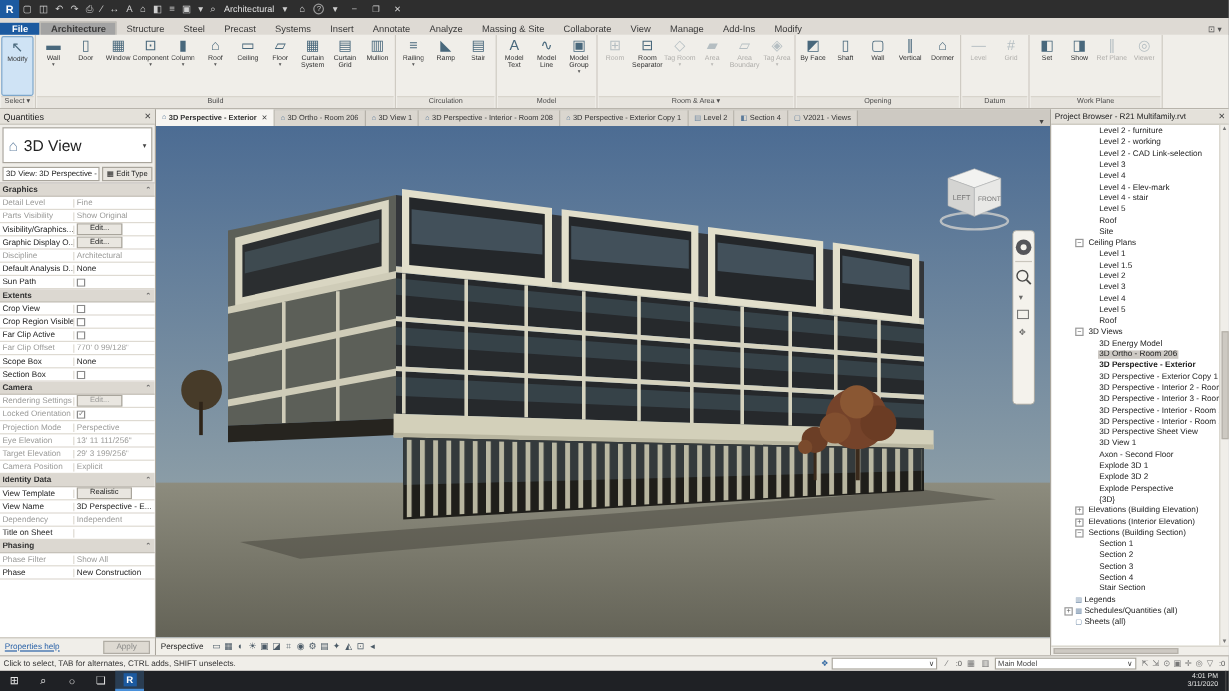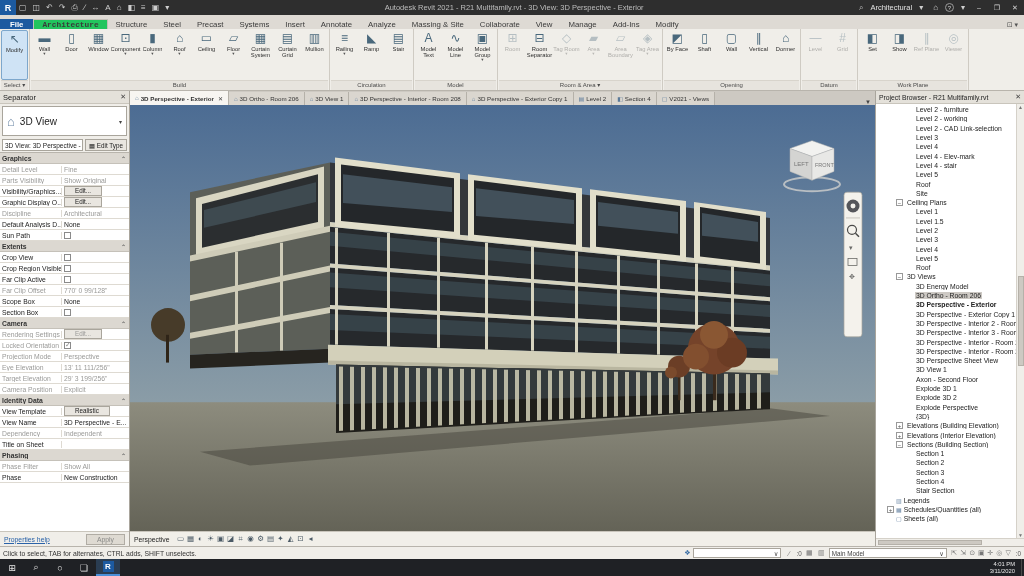--- a/index.html
+++ b/index.html
@@ -12,21 +12,21 @@
   .qicon{font-size:8px;padding:0 3px;color:#cfcfcf;cursor:default;}
   .title{flex:1;text-align:center;color:#bdbdbd;white-space:nowrap;overflow:hidden;}
   .tright{display:flex;align-items:center;gap:4px;padding-right:2px;}
   .tuser{color:#e2e2e2;}
   .thelp{width:9px;height:9px;border:1px solid #9a9a9a;border-radius:50%;font-size:6px;display:flex;align-items:center;justify-content:center;color:#cfcfcf;}
   .wbtn{width:14px;text-align:center;font-size:7px;color:#d5d5d5;}
   
   .rtabs{height:14px;background:#dedad4;display:flex;align-items:flex-end;font-size:7.8px;color:#3a3a3a;flex:0 0 auto;}
   .rtab{padding:1px 8px 2px;white-space:nowrap;}
   .rtab.file{background:#1c5aa0;color:#fff;font-weight:bold;padding:1px 10px 2px;}
-  .rtab.active{background:#22c55e;border:1px solid #c4c0b8;border-bottom:none;font-weight:bold;font-family:Liberation Mono, monospace;}
+  .rtab.active{background:#a3a3a3;border:1px solid #c4c0b8;border-bottom:none;font-weight:bold;}
   .rtabspacer{flex:1;}
   .rtoggle{font-size:7px;color:#555;padding:0 6px;}
   
   .ribbon{height:62px;background:#f0eee9;border-bottom:1px solid #b8b4ac;display:flex;flex:0 0 auto;overflow:hidden;}
   .rpanel{display:flex;flex-direction:column;border-right:1px solid #cfcbc3;padding:1px 1px 0;}
   .rbtns{display:flex;flex:1;align-items:stretch;}
   .rbtn{width:27px;display:flex;flex-direction:column;align-items:center;padding-top:2px;cursor:default;}
   .rbtn .rglyph{font-size:12px;line-height:13px;color:#49687c;}
   .rbtn .rlabel{font-size:5.8px;line-height:6.2px;text-align:center;color:#2f2f2f;margin-top:1px;max-height:13px;overflow:hidden;}
   .rbtn .rarrow{font-size:4.5px;color:#555;visibility:hidden;line-height:4px;}
@@ -35,21 +35,21 @@
   .rbtn.dis{opacity:.35;}
   .rplabel{height:10px;font-size:6px;color:#4a4a4a;text-align:center;border-top:1px solid #d8d4cc;background:#e7e4de;line-height:9px;white-space:nowrap;padding:0 2px;}
   
   .main{flex:1;display:flex;min-height:0;}
   
   .props{width:130px;background:#f0eee9;border-right:1px solid #a9a59c;display:flex;flex-direction:column;font-size:6.8px;}
   .phead{height:13px;background:#e4e1da;display:flex;align-items:center;padding:0 3px;font-size:7.5px;color:#222;border-bottom:1px solid #c9c5bc;}
   .phead .px{margin-left:auto;font-size:7px;color:#444;}
   .ptype{height:30px;background:#fff;border:1px solid #a9a59c;margin:2px;display:flex;align-items:center;gap:5px;padding:0 4px;}
   .ptype .phouse{font-size:13px;color:#6b87a5;}
-  .ptype .pfam{font-size:10px;color:#222;flex:1;}
+  .ptype .pfam{font-size:13px;color:#222;flex:1;}
   .ptype .pdown{font-size:6px;color:#444;}
   .pselrow{display:flex;align-items:center;gap:2px;padding:1px 2px;}
   .pinst{flex:1;background:#fff;border:1px solid #a9a59c;height:12px;font-size:6.5px;display:flex;align-items:center;padding:0 2px;color:#222;white-space:nowrap;overflow:hidden;}
   .pedit{background:#e9e6e0;border:1px solid #a9a59c;height:12px;font-size:6.3px;display:flex;align-items:center;gap:2px;padding:0 3px;color:#222;white-space:nowrap;}
   .ptable{flex:1;overflow:hidden;background:#fff;border-top:1px solid #b8b4ac;}
   .prow{display:flex;height:11px;border-bottom:1px solid #dedad2;align-items:center;}
   .prow .plab{width:62px;padding:0 2px;color:#222;white-space:nowrap;overflow:hidden;border-right:1px solid #dedad2;}
   .prow .pvalwrap{flex:1;padding:0 2px;display:flex;align-items:center;overflow:hidden;}
   .prow .pval{white-space:nowrap;overflow:hidden;color:#222;}
   .prow .pbtn{display:none;}
@@ -129,21 +129,20 @@
         <span class="qicon">⎙</span>
         <span class="qicon">∕</span>
         <span class="qicon">↔</span>
         <span class="qicon">A</span>
         <span class="qicon">⌂</span>
         <span class="qicon">◧</span>
         <span class="qicon">≡</span>
         <span class="qicon">▣</span>
         <span class="qicon">▾</span>
       </div>
-    <div class="title">Autodesk Revit 2021 - R21 Multifamily.rvt - 3D View: 3D Perspective - Exterior</div>
     <div class="tright">
       <span class="qicon">⌕</span>
       <span class="tuser">Architectural</span>
       <span class="qicon">▾</span>
       <span class="qicon">⌂</span>
       <span class="thelp">?</span>
       <span class="qicon">▾</span>
       <span class="wbtn">–</span>
       <span class="wbtn">❐</span>
       <span class="wbtn close">✕</span>
@@ -381,21 +380,21 @@
           </div>
         </div>
       <div class="rplabel">Work Plane</div>
     </div>
   </div>
 
   <div class="main">
 
     <div class="props">
       <div class="phead">
-        <span>Separator</span>
+        <span>Quantities</span>
         <span class="px">✕</span>
       </div>
       <div class="ptype">
         <span class="phouse">⌂</span>
         <span class="pfam">3D View</span>
         <span class="pdown">▾</span>
       </div>
       <div class="pselrow">
         <div class="pinst">
           <span>3D View: 3D Perspective -</span>

